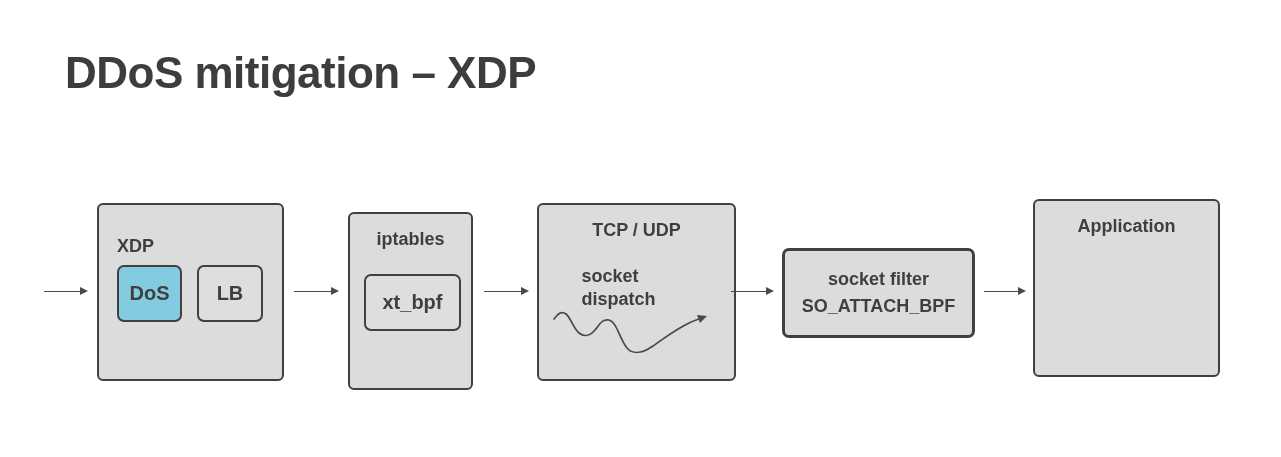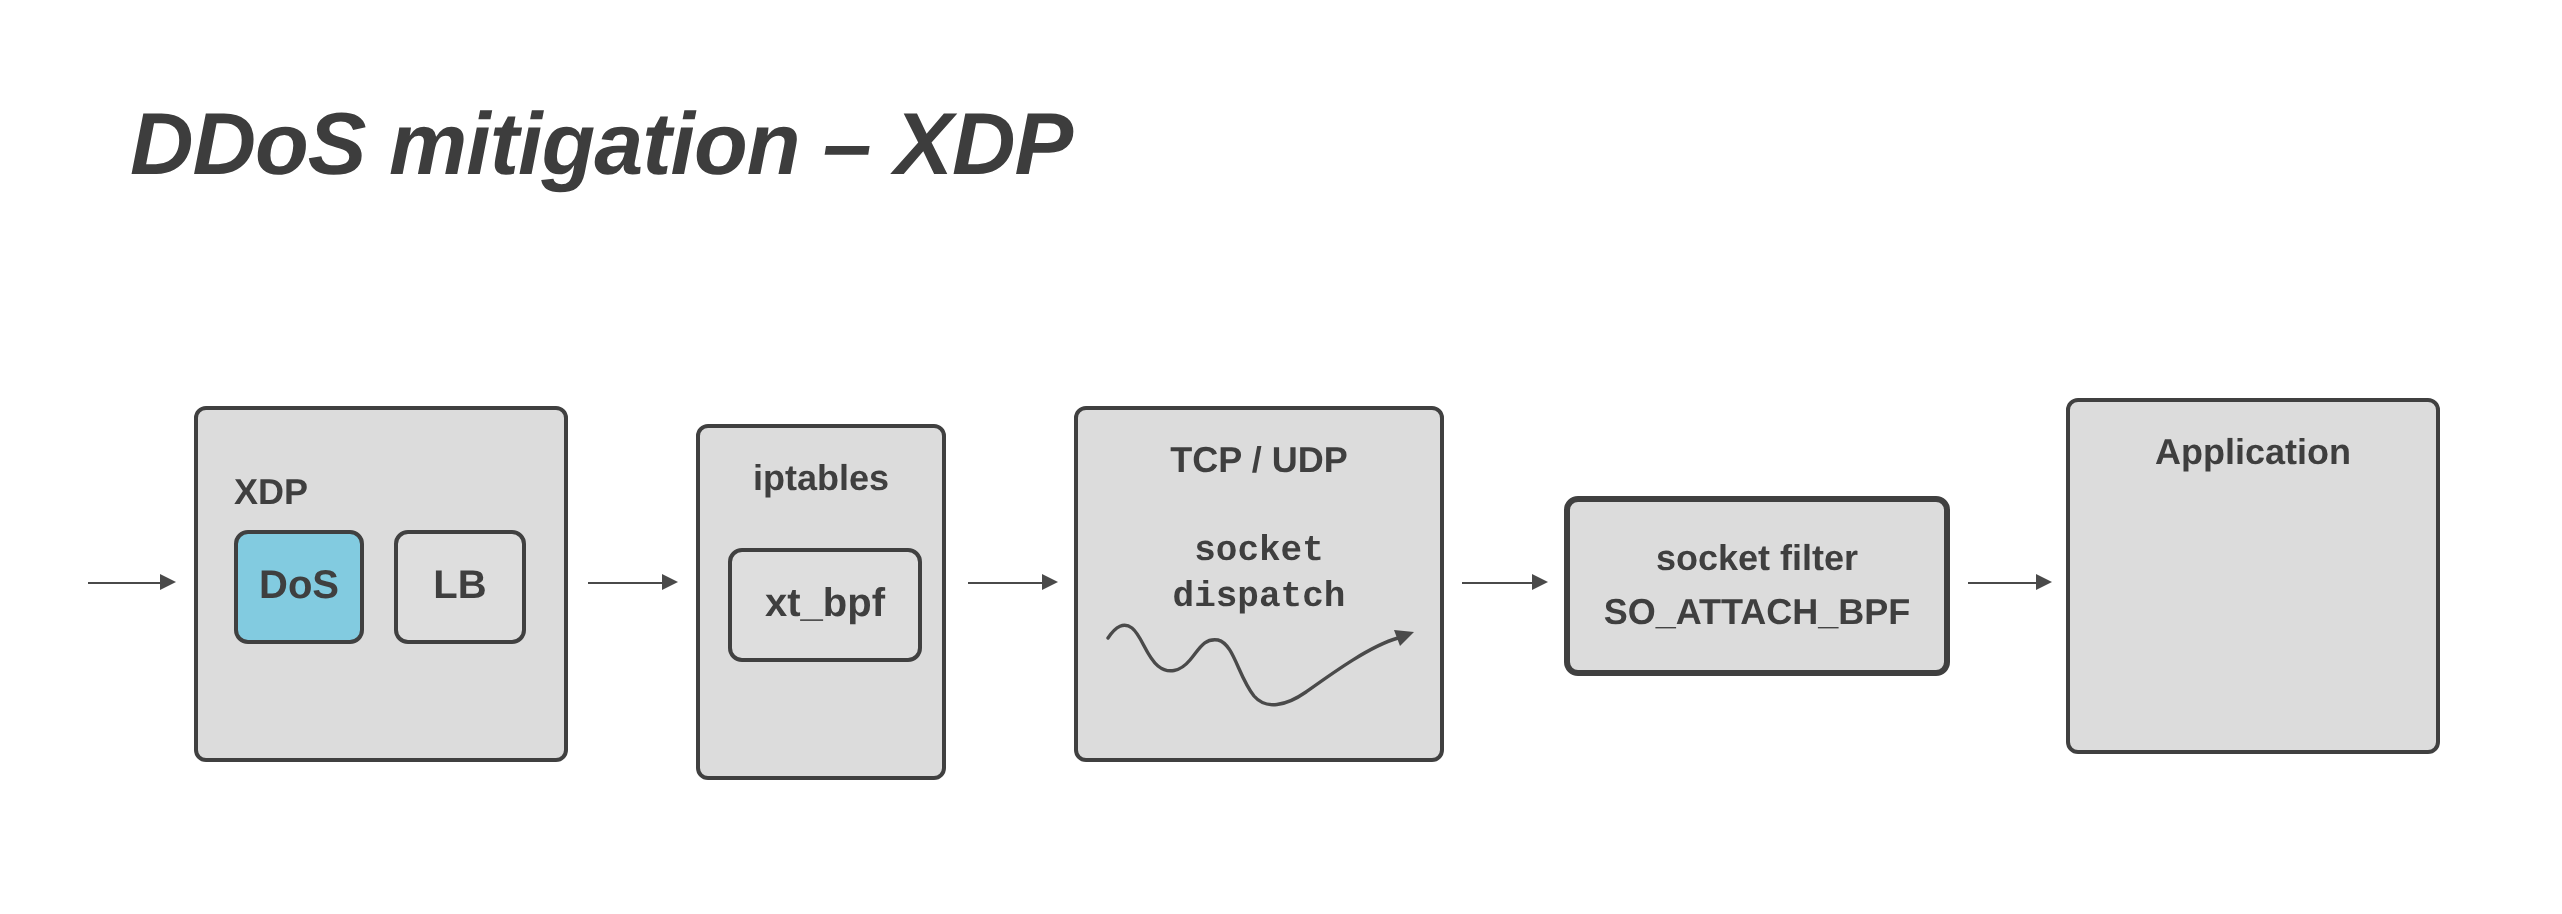--- a/index.html
+++ b/index.html
@@ -26,21 +26,20 @@
   }
   .title {
     position: absolute;
     left: 65px;
     top: 48px;
     font-size: 44px;
     font-weight: 700;
     letter-spacing: -0.5px;
     color: #3d3d3d;
     white-space: nowrap;
-    font-style: italic;
   }
   .node {
     position: absolute;
     background: var(--box-fill);
     border: 2.5px solid var(--stroke);
     border-radius: 6px;
   }
   .node-label {
     font-size: 18px;
     font-weight: 700;
@@ -71,26 +70,24 @@
     font-weight: 700;
     color: var(--text);
   }
   .inner-box.highlight { background: var(--highlight-fill); }
   .sub-label {
     position: absolute;
     left: 50%;
     transform: translateX(-50%);
     top: 60px;
     width: 110px;
-    text-align: center;
     font-size: 18px;
     font-weight: 700;
     line-height: 23px;
     color: var(--text);
-    font-family: Liberation Mono, monospace;
   }
   .pill-node {
     position: absolute;
     background: var(--box-fill);
     border: 3px solid var(--stroke);
     border-radius: 7px;
     display: flex;
     flex-direction: column;
     align-items: center;
     justify-content: center;
@@ -149,21 +146,21 @@
 
   <div class="node" style="left:348px; top:212px; width:125px; height:178px;">
     <div class="node-label top-label">iptables</div>
     <div class="inner-box" style="left:14px; width:97px;">
       <span>xt_bpf</span>
     </div>
   </div>
 
   <div class="arrow" style="left:484px; top:291px; width:43px;"></div>
 
-  <div class="node" style="left:537px; top:203px; width:185px; height:178px;">
+  <div class="node" style="left:537px; top:203px; width:199px; height:178px;">
     <div class="node-label top-label">TCP / UDP</div>
     <div class="sub-label">socket dispatch</div>
     <div class="squiggle">
       <svg width="165" height="62" viewBox="0 0 165 62">
         <path class="wave" d="M5 16 C 9 10, 13 8, 17 11 C 22 15, 24 25, 30 30
                               C 35 34, 41 33, 46 27 C 51 21, 53 16, 60 17
                               C 68 19, 70 35, 78 45 C 84 52, 94 50, 104 43
                               C 118 33, 136 20, 150 16"></path>
         <path class="head" d="M158 13 L 148 12 L 151 20 Z"></path>
       </svg>

